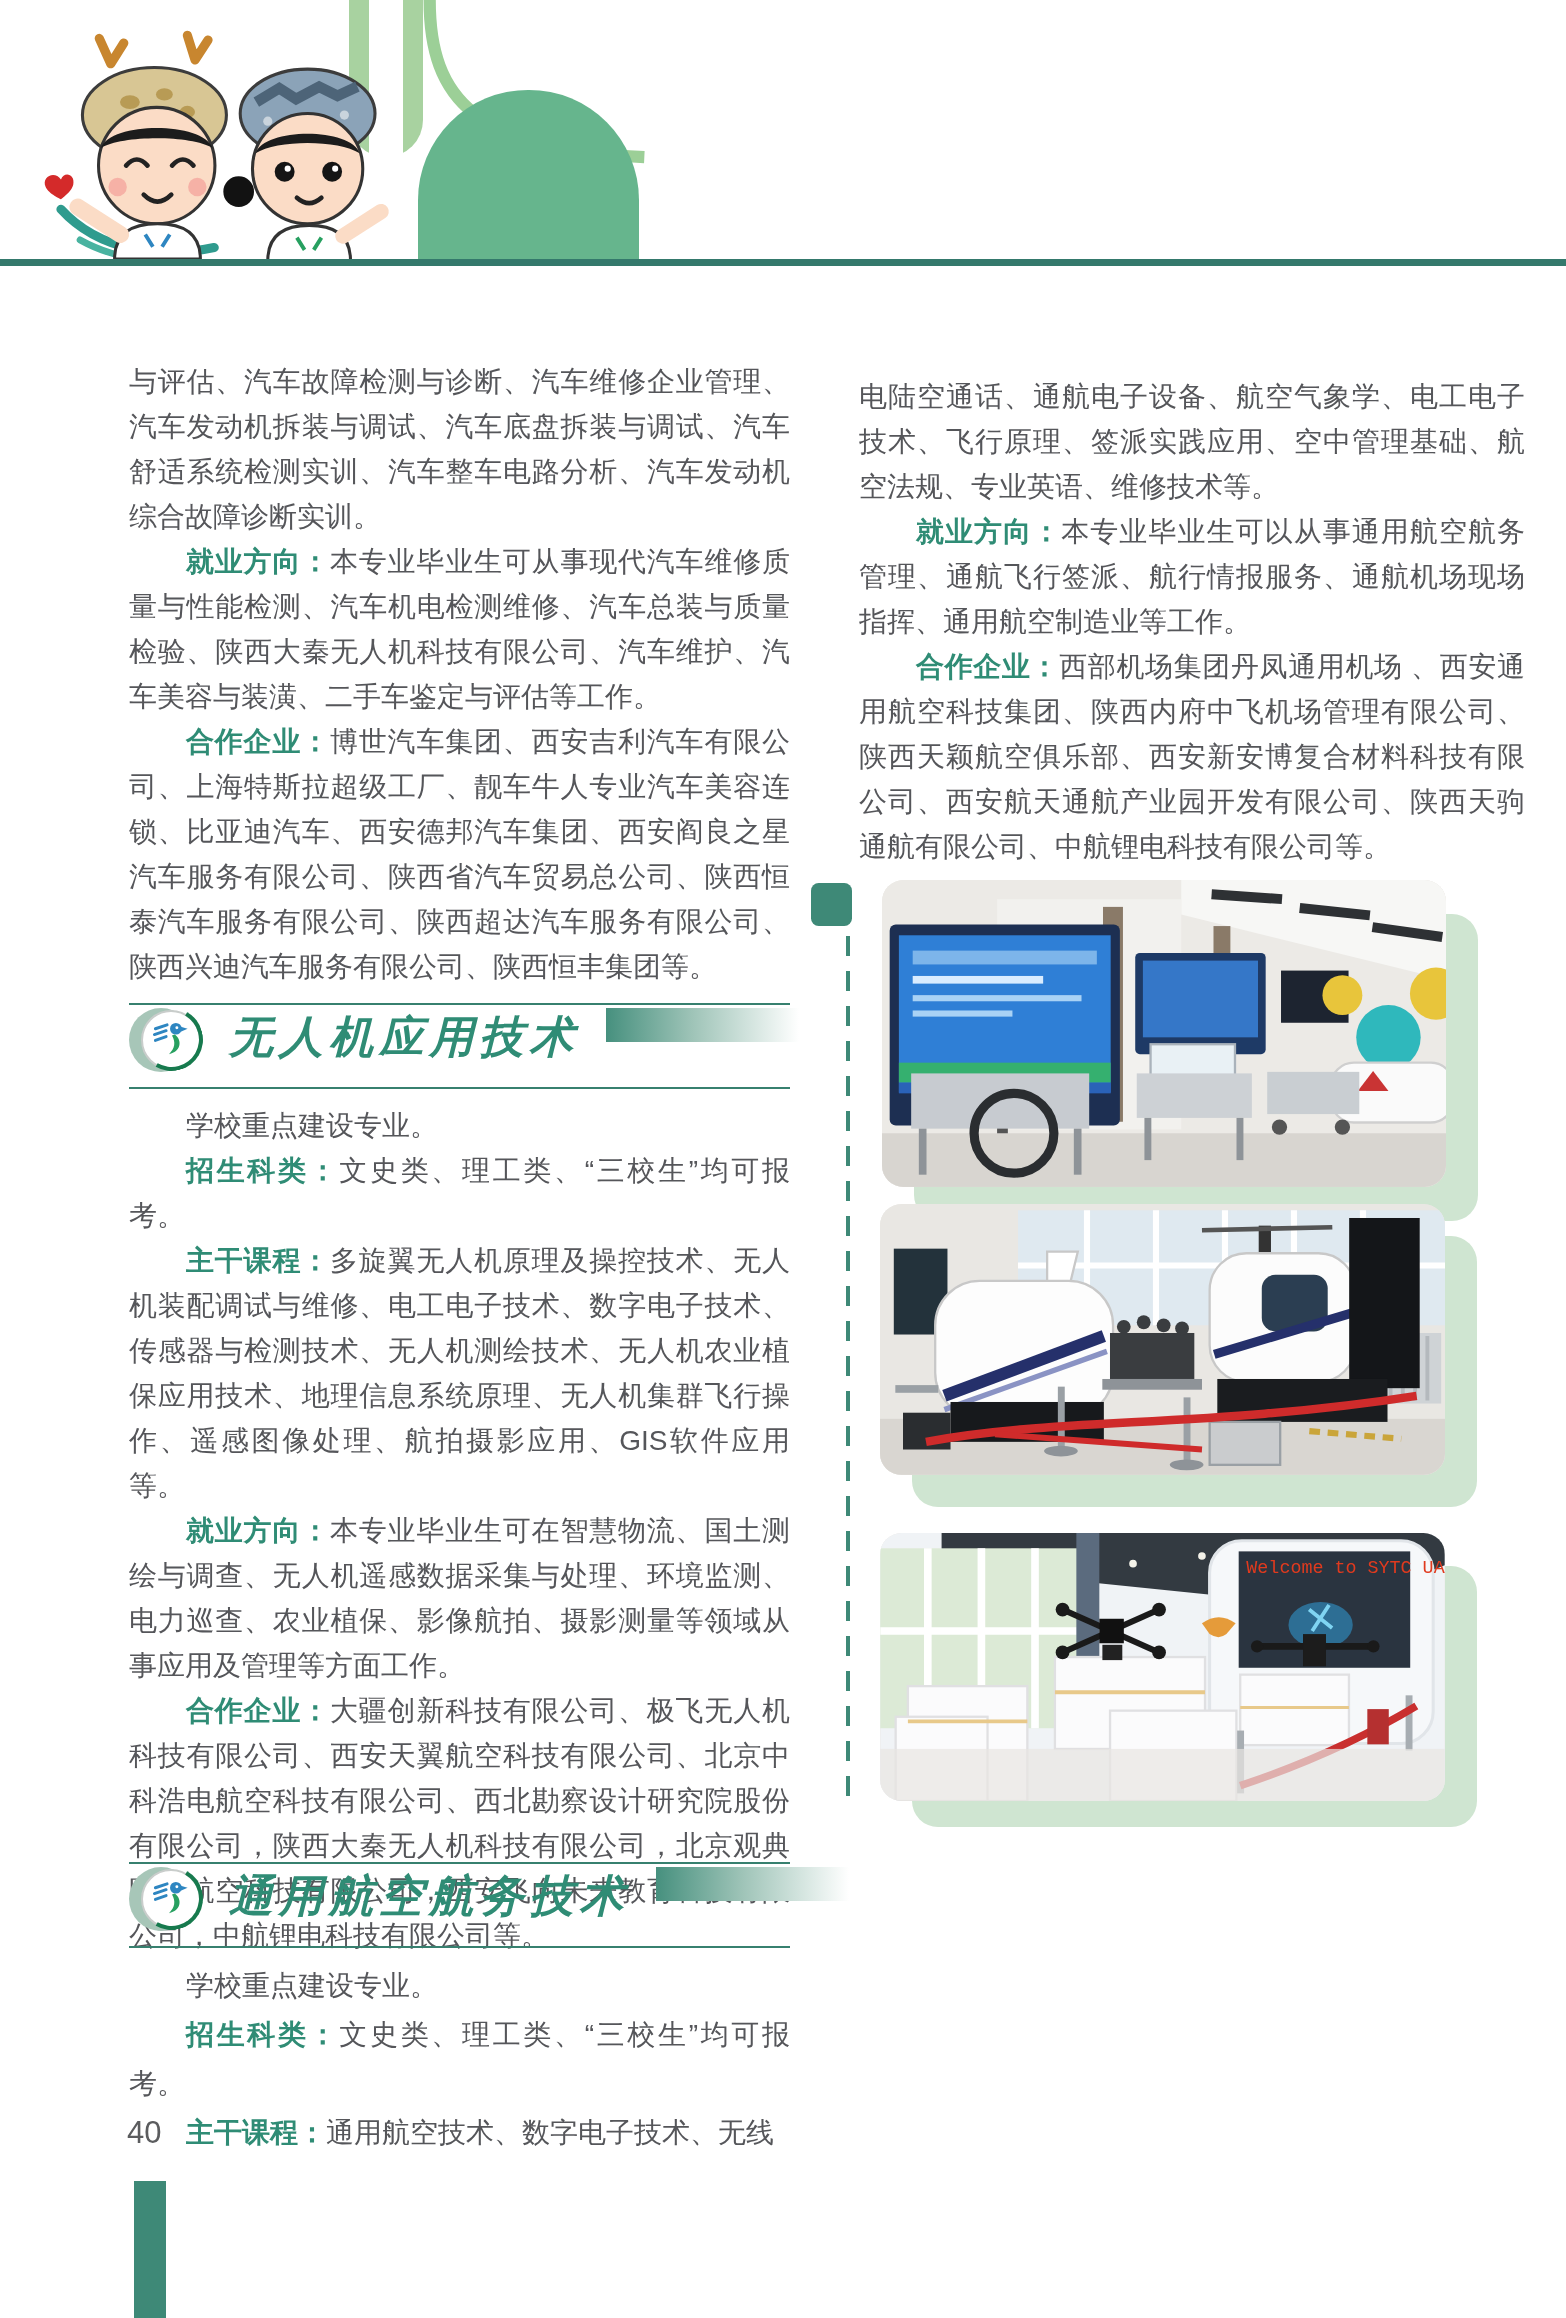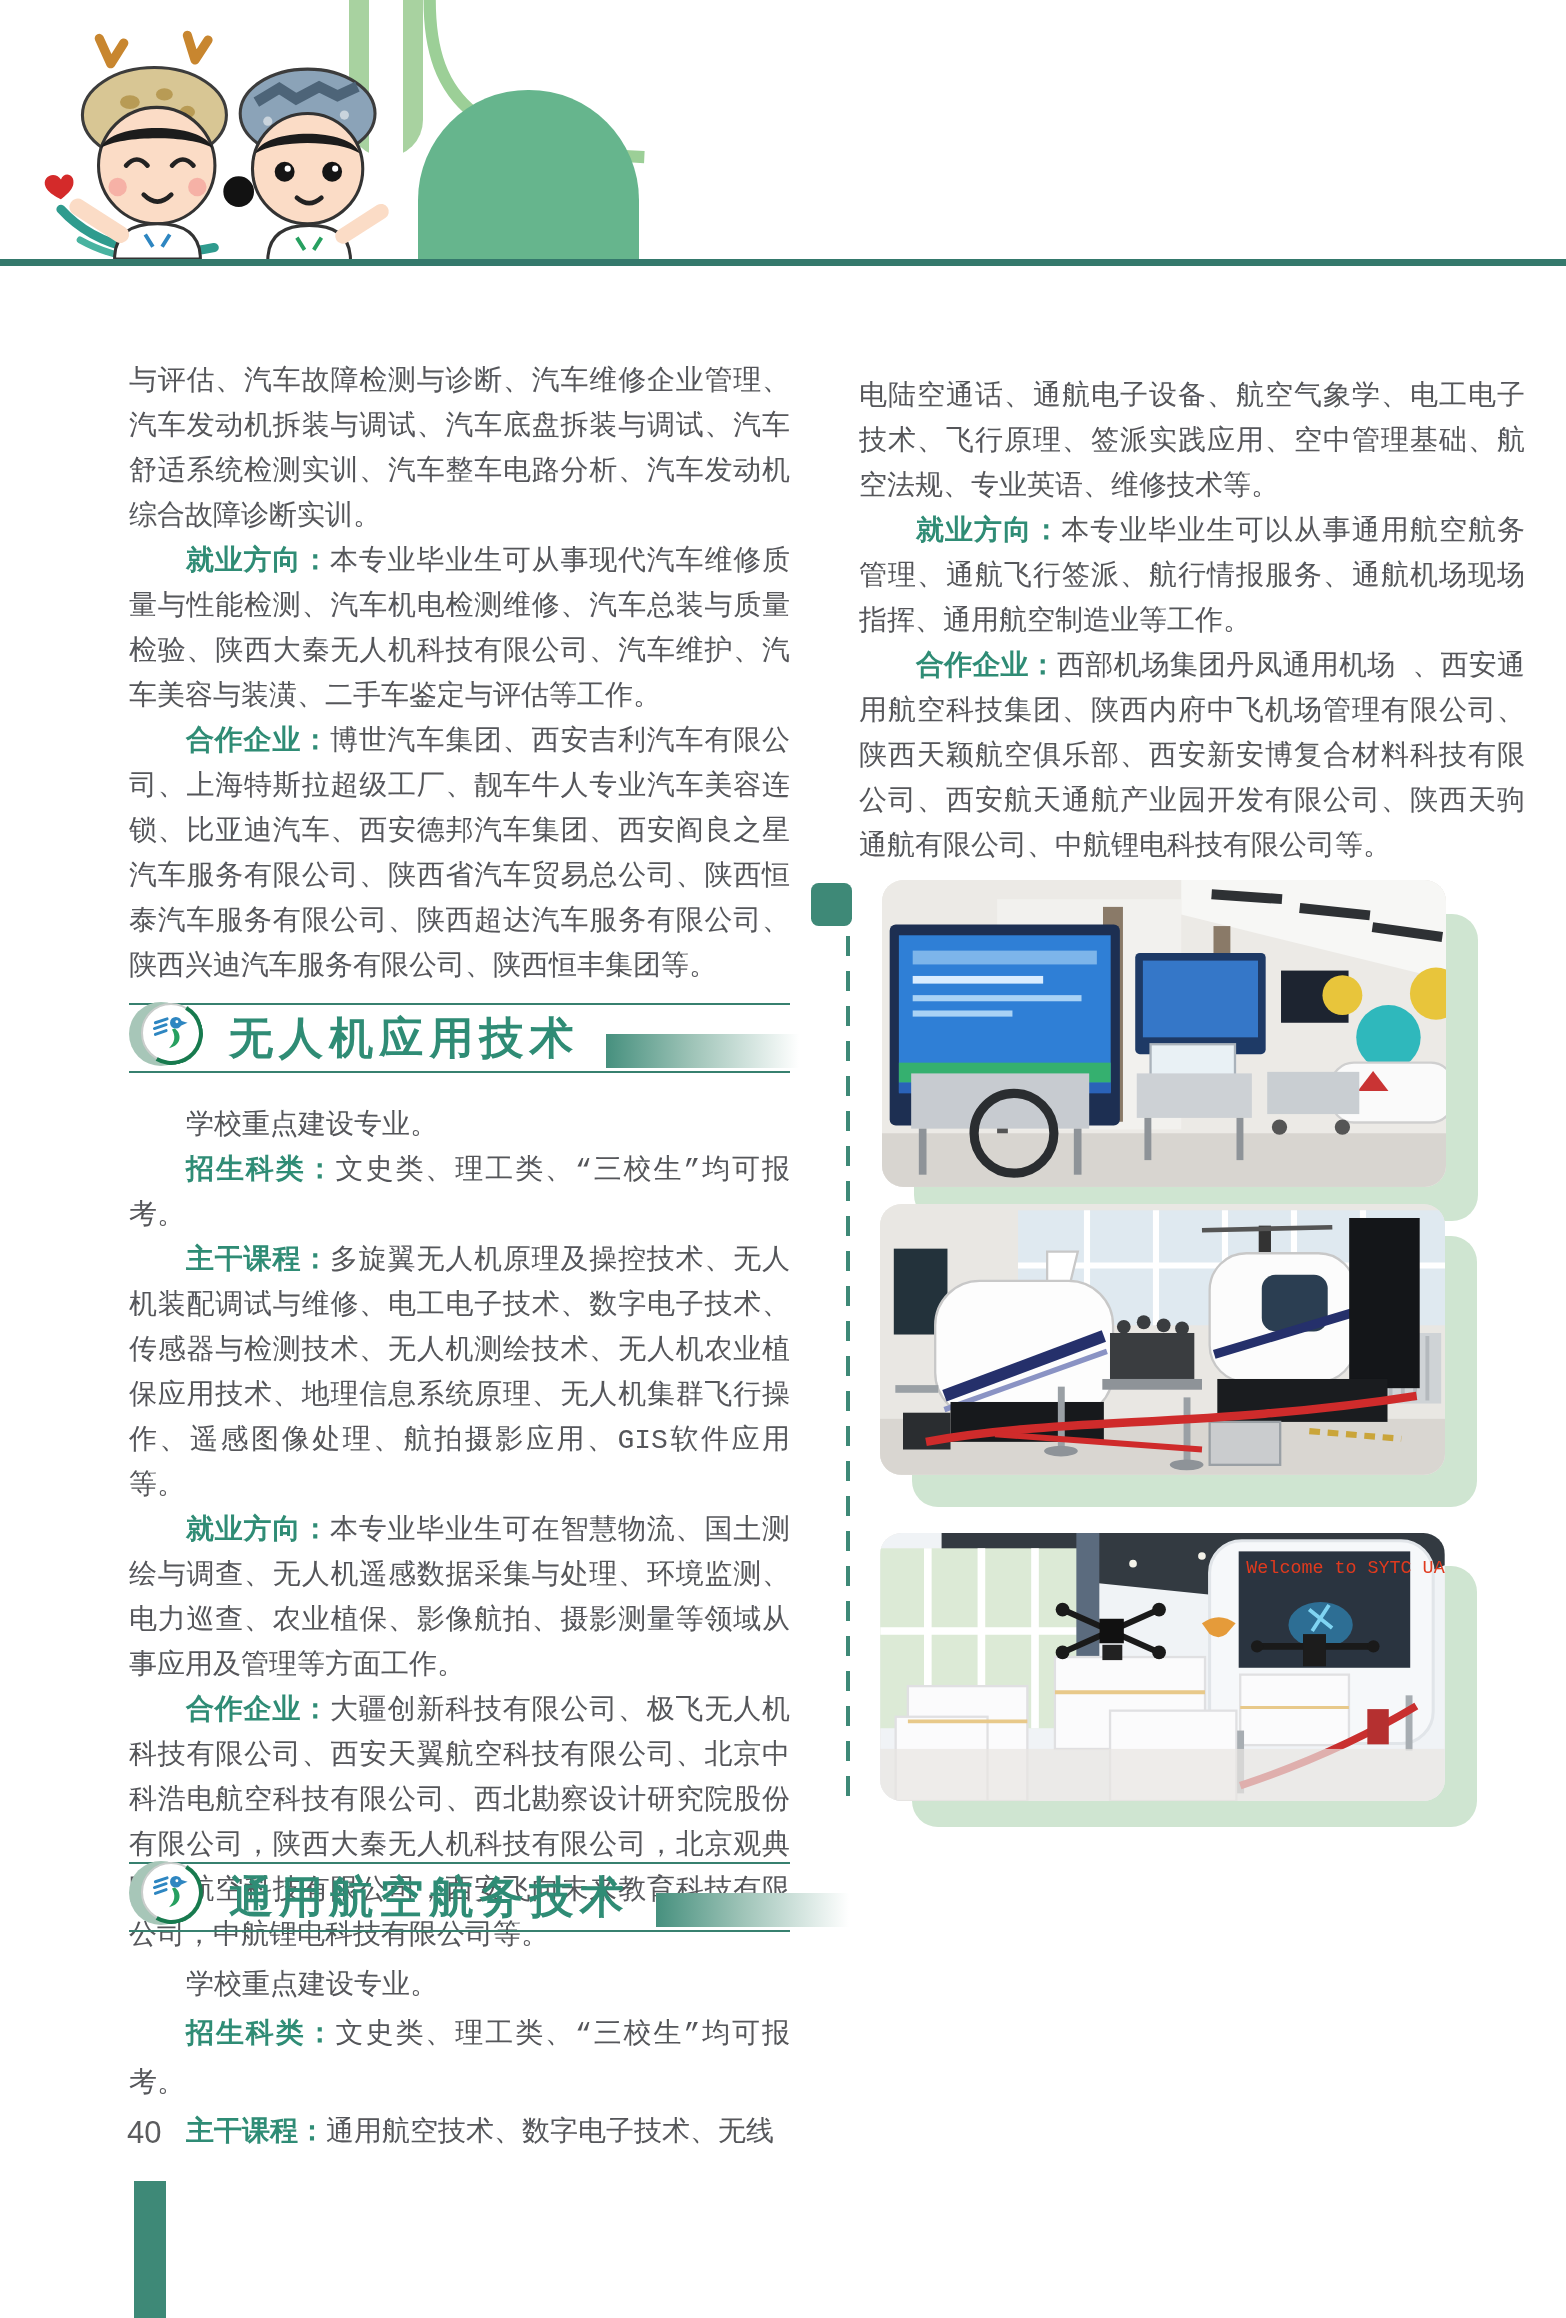--- a/index.html
+++ b/index.html
@@ -15,41 +15,41 @@
     background:linear-gradient(90deg,#a8d2a0 0 20px,#ffffff 20px 54px,#a8d2a0 54px 74px);
     border-radius:0 0 37px 37px;
   }
   .blob{
     position:absolute;left:418px;top:90px;width:221px;height:173px;
     border-radius:110px 110px 0 0;background:#66b58d;
   }
   .top-rule{position:absolute;left:0;top:259px;width:1566px;height:7px;background:#34796c;}
   
   .sec-head{
-    position:absolute;left:129px;width:661px;height:70px;
+    position:absolute;left:129px;width:661px;height:86px;
     border-top:2.3px solid #37806f;border-bottom:2.3px solid #37806f;
-    display:flex;align-items:flex-end;box-sizing:border-box;padding:3.1px 0;
+    display:flex;align-items:flex-start;box-sizing:border-box;padding:3.1px 0;font-style:italic;
   }
   .sec-head .logo{position:relative;width:80px;height:66px;flex:none;margin-right:20px;}
   .lg-sage{position:absolute;left:0;top:0;width:64px;height:64px;border-radius:50%;background:#a7c6b8;}
   .lg-white{position:absolute;left:12.3px;top:1.5px;width:60px;height:60px;border-radius:50%;
     background:#ffffff;border:2.3px solid #c9cdcb;box-sizing:border-box;}
   .lg-arc{position:absolute;left:10.7px;top:0;width:63px;height:63px;border-radius:50%;
     border:4.6px solid transparent;border-right-color:#177a4e;border-bottom-color:#177a4e;
     box-sizing:border-box;transform:rotate(-15deg);}
   .lg-bird{position:absolute;left:21.5px;top:10.7px;}
   .sec-title{
     font-size:44px;font-weight:bold;color:#2f8c75;letter-spacing:6.1px;white-space:nowrap;
   }
   .sec-bar{
     flex:none;margin-left:26px;width:193px;height:34px;
     background:linear-gradient(90deg,#46907e 0%,#9fc4b8 45%,#ffffff 100%);
   }
   
-  .col{position:absolute;font-size:28px;line-height:45px;color:#55565a;text-align:justify;font-family:Liberation Mono, monospace;}
+  .col{position:absolute;font-size:28px;line-height:45px;color:#55565a;text-align:justify;}
   .col p{margin:0;}
   .col p.ind{text-indent:57px;}
   .lbl{color:#2f8c75;font-weight:bold;}
   
   .mint{position:absolute;background:#cfe5d1;border-radius:26px;}
   .photo{position:absolute;border-radius:21.5px;overflow:hidden;background:#e9e7e3;}
   .photo svg{display:block;}
   .accent-square{position:absolute;left:811px;top:883px;width:41px;height:43px;border-radius:7.7px;background:#3e8977;}
   .dash-line{
     position:absolute;left:846px;top:901px;width:3.8px;height:897px;

